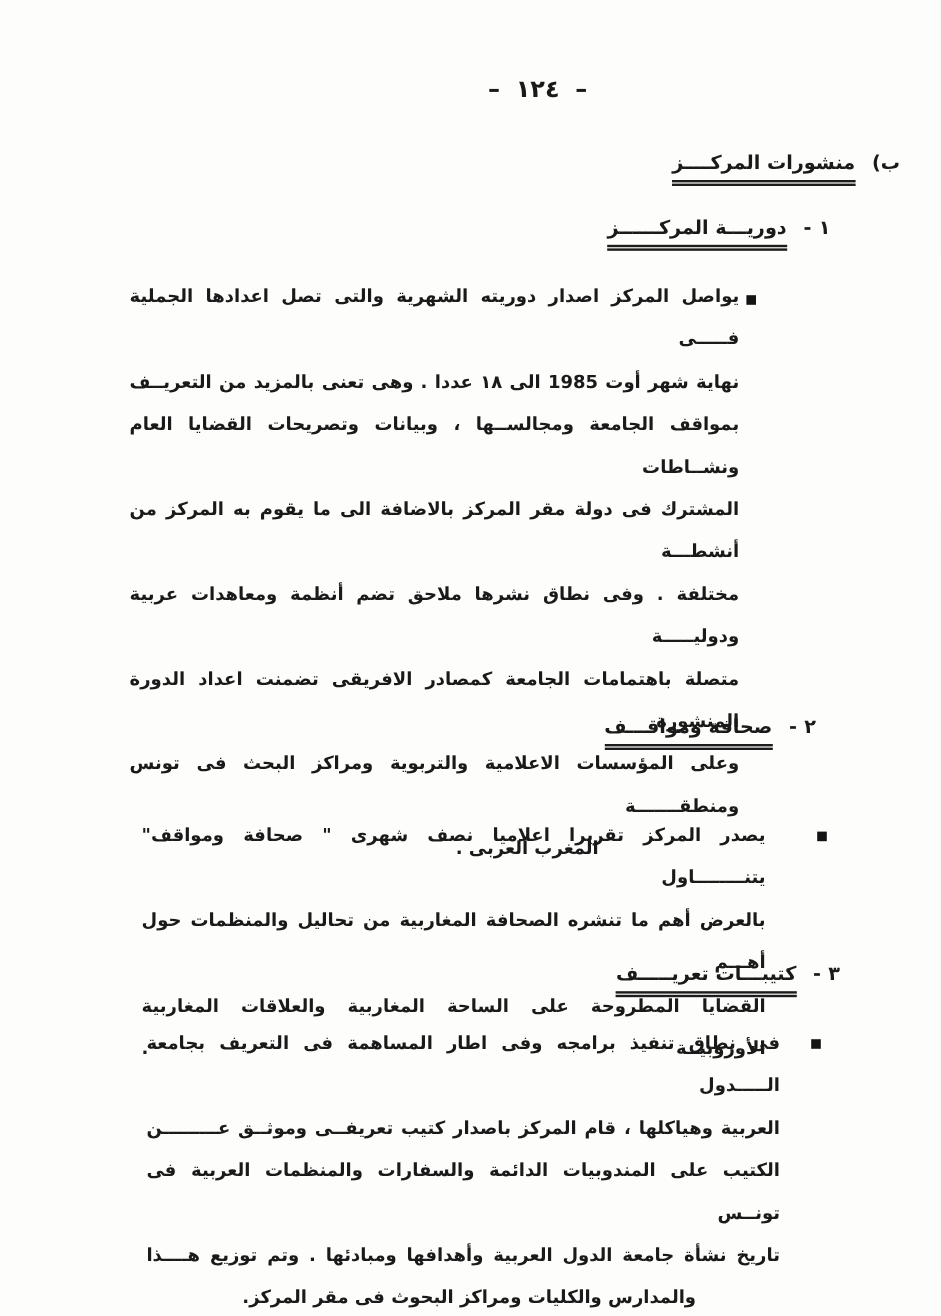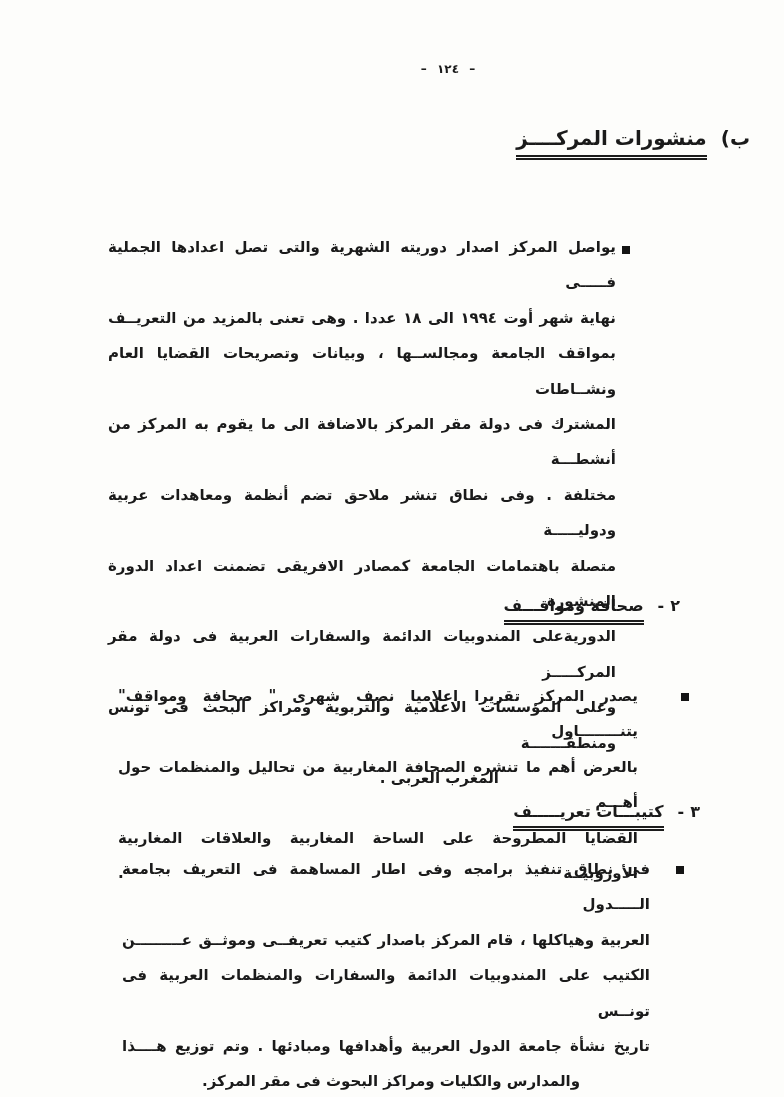--- a/index.html
+++ b/index.html
@@ -7,26 +7,26 @@
     position:relative;
     width:784px;height:1097px;
     background:#fdfdfb;
     font-family:"DejaVu Sans", sans-serif;
     color:#1a1a1a;
     overflow:hidden;
     direction:rtl;
   }
   .page-number{
     position:absolute;top:62px;left:398px;width:100px;
-    text-align:center;font-size:12px;font-weight:700;
+    text-align:center;font-size:20px;font-weight:700;
     word-spacing:6px;direction:rtl;
   }
   .main-heading{
     position:absolute;top:126px;right:34px;
-    font-size:20px;font-weight:700;direction:rtl;white-space:nowrap;
+    font-size:16px;font-weight:700;direction:rtl;white-space:nowrap;
   }
   .h-prefix{margin-left:14px;}
   .u{
     display:inline-block;
     padding-bottom:5px;
     border-bottom:5px double #1c1c1c;
   }
   .sec-heading{
     position:absolute;
     font-size:16px;font-weight:700;direction:rtl;white-space:nowrap;
@@ -62,30 +62,32 @@
 <body>
 
 <div class="page">
 
   <div class="page-number">– ١٢٤ –</div>
 
   <div class="main-heading">
     <span class="h-prefix">ب)</span><span class="u">منشورات المركــــز</span>
   </div>
 
+  <div class="sec-heading sh1">
+    <span class="s-num">١</span><span class="s-dash">-</span><span class="u">دوريـــة المركــــــز</span>
+  </div>
 
   <div class="bullet b1"></div>
   <div class="para p1">
     <div class="line">يواصل المركز اصدار دوريته الشهرية والتى تصل اعدادها الجملية فـــــى</div>
-    <div class="line">نهاية شهر أوت ١٩٩٤ الى ١٨ عددا . وهى تعنى بالمزيد من التعريــف</div>
+    <div class="line">نهاية شهر أوت 1985 الى ١٨ عددا . وهى تعنى بالمزيد من التعريــف</div>
     <div class="line">بمواقف الجامعة ومجالســها ، وبيانات وتصريحات القضايا العام ونشــاطات</div>
     <div class="line">المشترك فى دولة مقر المركز بالاضافة الى ما يقوم به المركز من أنشطـــة</div>
-    <div class="line">مختلفة . وفى نطاق تنشر ملاحق تضم أنظمة ومعاهدات عربية ودوليـــــة</div>
+    <div class="line">مختلفة . وفى نطاق نشرها ملاحق تضم أنظمة ومعاهدات عربية ودوليـــــة</div>
     <div class="line">متصلة باهتمامات الجامعة كمصادر الافريقى تضمنت اعداد الدورة المنشورة</div>
-    <div class="line">الدوريةعلى المندوبيات الدائمة والسفارات العربية فى دولة مقر المركـــــز</div>
     <div class="line">وعلى المؤسسات الاعلامية والتربوية ومراكز البحث فى تونس ومنطقـــــــة</div>
     <div class="line end indent1">المغرب العربى .</div>
   </div>
 
   <div class="sec-heading sh2">
     <span class="s-num">٢</span><span class="s-dash">-</span><span class="u">صحافة ومواقـــف</span>
   </div>
 
   <div class="bullet b2"></div>
   <div class="para p2">

